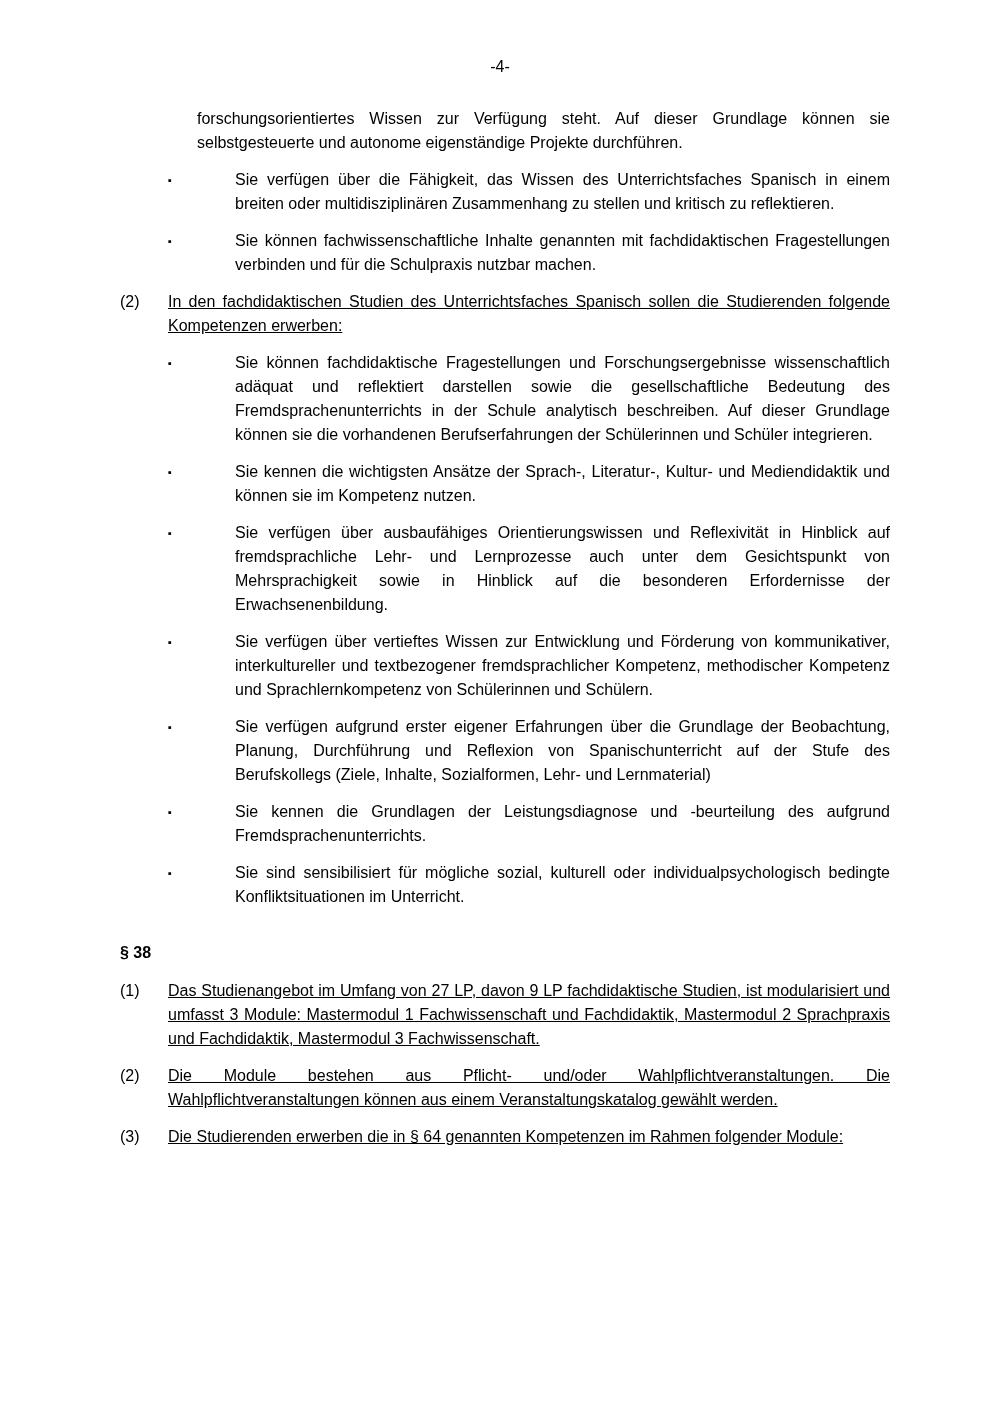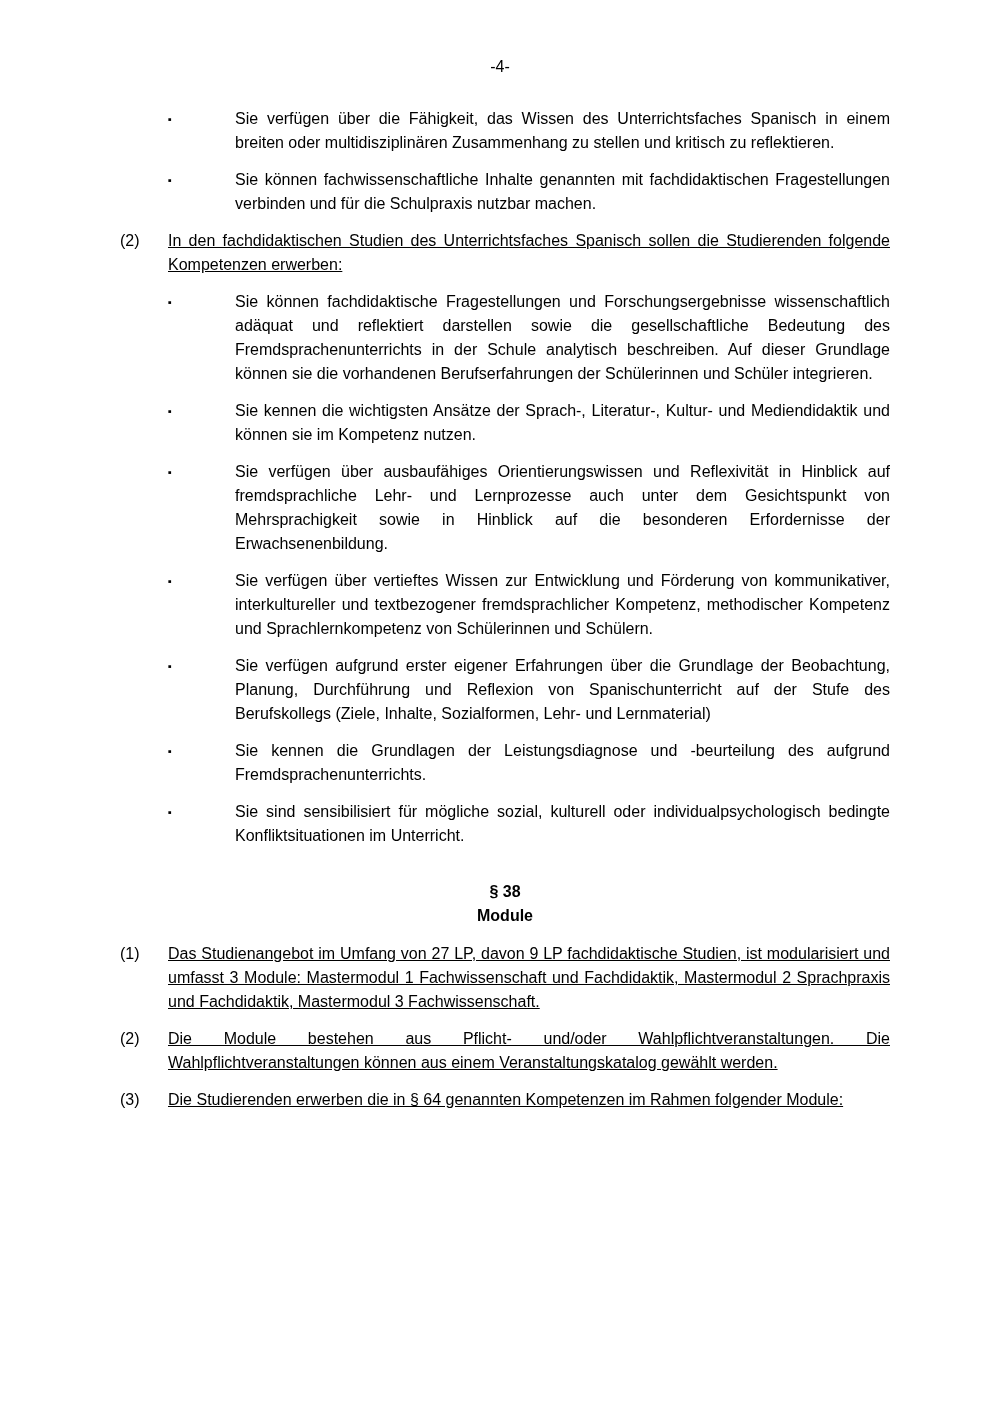--- a/index.html
+++ b/index.html
@@ -52,32 +52,32 @@
     flex: 0 0 29px;
     font-size: 11px;
     line-height: 24px;
   }
   .bullet .bullet-text {
     flex: 1 1 auto;
     text-align: justify;
     margin-left: 38px;
   }
   .section-heading {
-    text-align: center;
     font-weight: bold;
     margin-top: 32px;
     margin-bottom: 14px;
   }
 </style>
 </head>
 <body>
 
 <div class="page">
   <div class="page-number">-4-</div>
   <div>
+      <div class="block continuation">forschungsorientiertes Wissen zur Verfügung steht. Auf dieser Grundlage können sie selbstgesteuerte und autonome eigenständige Projekte durchführen.</div>
       <div class="block bullet">
         <span class="marker">▪</span>
         <span class="bullet-text">Sie verfügen über die Fähigkeit, das Wissen des Unterrichtsfaches Spanisch in einem breiten oder multidisziplinären Zusammenhang zu stellen und kritisch zu reflektieren.</span>
       </div>
       <div class="block bullet">
         <span class="marker">▪</span>
         <span class="bullet-text">Sie können fachwissenschaftliche Inhalte genannten mit fachdidaktischen Fragestellungen verbinden und für die Schulpraxis nutzbar machen.</span>
       </div>
       <div class="block numbered">
         <span class="num-label">(2)</span>
@@ -106,21 +106,20 @@
       <div class="block bullet">
         <span class="marker">▪</span>
         <span class="bullet-text">Sie kennen die Grundlagen der Leistungsdiagnose und -beurteilung des aufgrund Fremdsprachenunterrichts.</span>
       </div>
       <div class="block bullet">
         <span class="marker">▪</span>
         <span class="bullet-text">Sie sind sensibilisiert für mögliche sozial, kulturell oder individualpsychologisch bedingte Konfliktsituationen im Unterricht.</span>
       </div>
       <div class="section-heading">
         <div>§ 38</div>
-        <div>Module</div>
       </div>
       <div class="block numbered">
         <span class="num-label">(1)</span>
         <span class="num-text">Das Studienangebot im Umfang von 27 LP, davon 9 LP fachdidaktische Studien, ist modularisiert und umfasst 3 Module: Mastermodul 1 Fachwissenschaft und Fachdidaktik, Mastermodul 2 Sprachpraxis und Fachdidaktik, Mastermodul 3 Fachwissenschaft.</span>
       </div>
       <div class="block numbered">
         <span class="num-label">(2)</span>
         <span class="num-text">Die Module bestehen aus Pflicht- und/oder Wahlpflichtveranstaltungen. Die Wahlpflichtveranstaltungen können aus einem Veranstaltungskatalog gewählt werden.</span>
       </div>
       <div class="block numbered">

